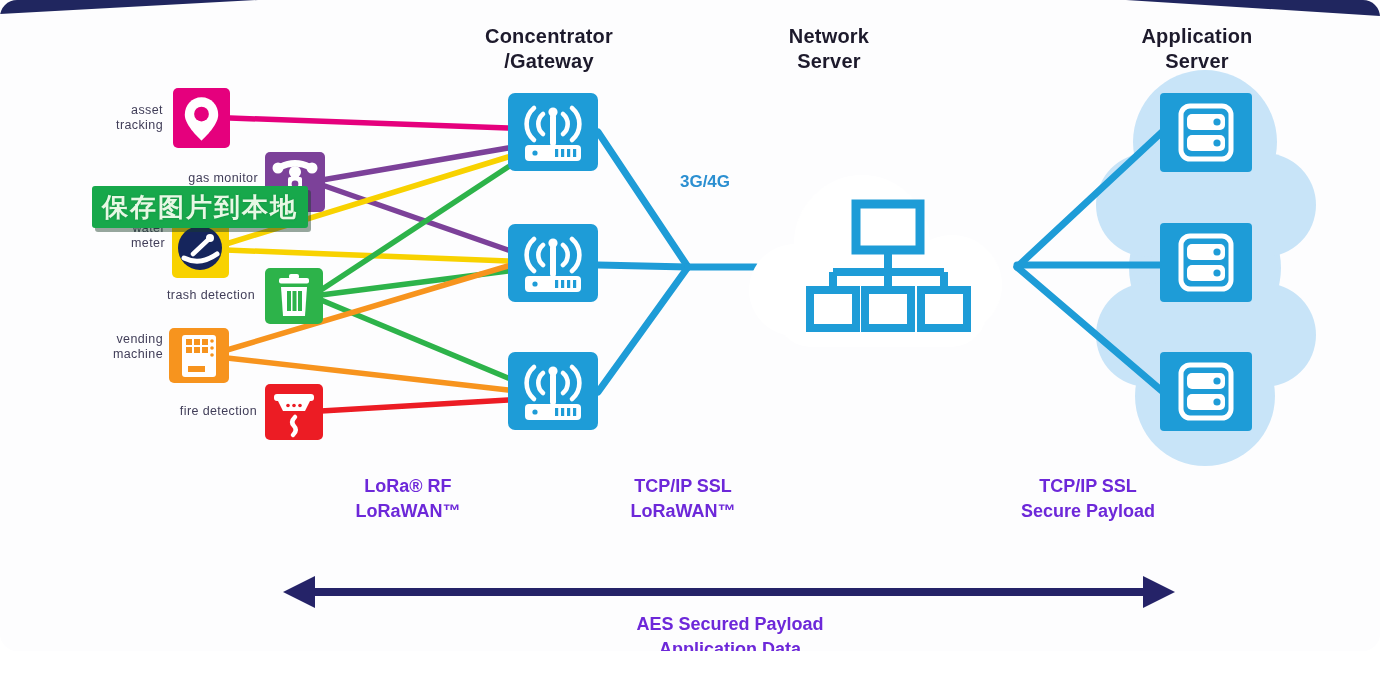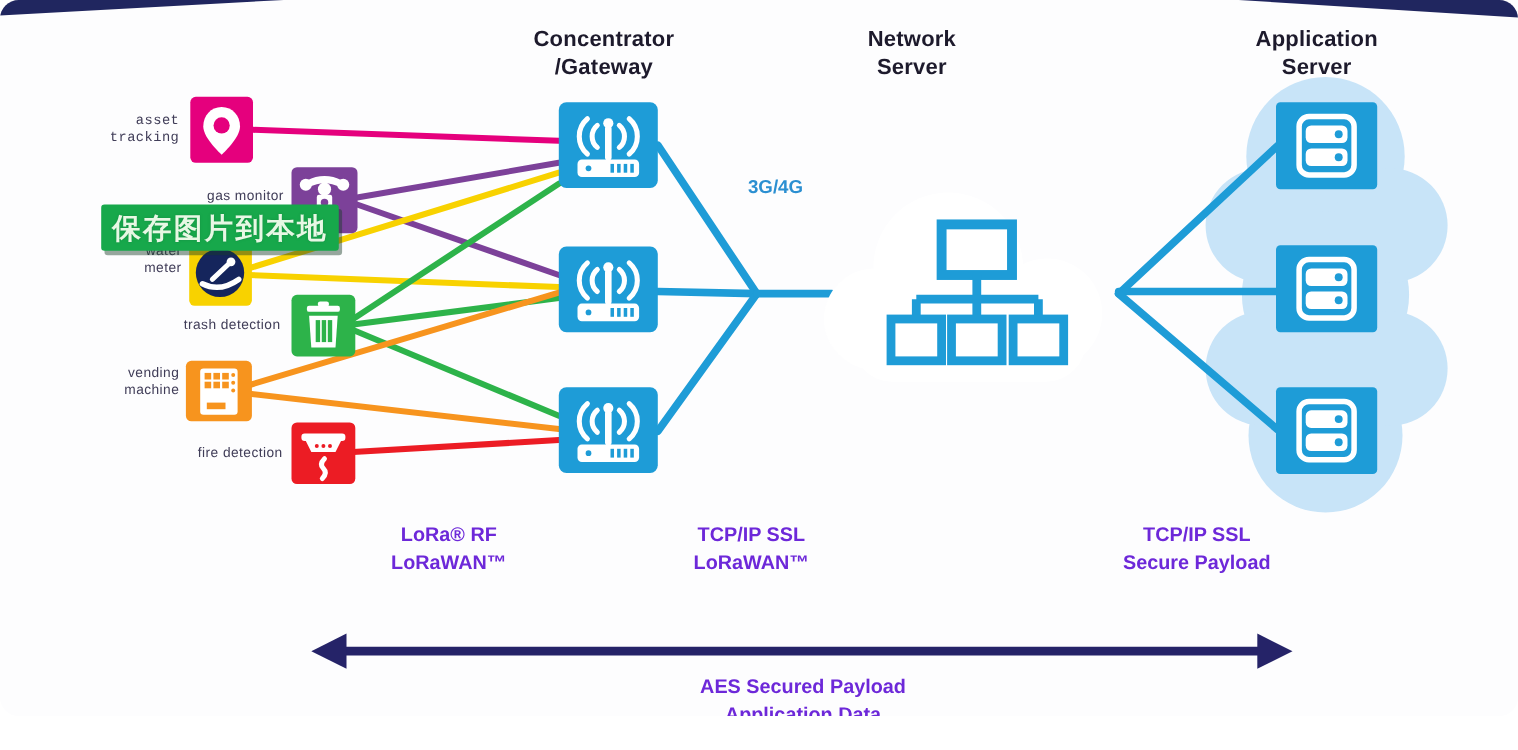--- a/index.html
+++ b/index.html
@@ -137,21 +137,21 @@
     </g>
   </svg>
 
   <div class="abs title" style="left:449px;top:24px;width:200px;">Concentrator
 /Gateway</div>
   <div class="abs title" style="left:729px;top:24px;width:200px;">Network
 Server</div>
   <div class="abs title" style="left:1097px;top:24px;width:200px;">Application
 Server</div>
 
-  <div class="abs dev-label" style="left:75px;top:103px;width:88px;font-family:Liberation Mono, monospace;">asset
+  <div class="abs dev-label" style="left:75px;top:103px;width:88px;">asset
 tracking</div>
   <div class="abs dev-label" style="left:120px;top:171px;width:138px;">gas monitor</div>
   <div class="abs dev-label" style="left:100px;top:221px;width:65px;">water
 meter</div>
   <div class="abs dev-label" style="left:140px;top:288px;width:115px;">trash detection</div>
   <div class="abs dev-label" style="left:88px;top:332px;width:75px;">vending
 machine</div>
   <div class="abs dev-label" style="left:152px;top:404px;width:105px;">fire detection</div>
 
   <div class="icon-box" style="left:173px;top:88px;width:57px;height:60px;background:#e5007d;">
@@ -246,21 +246,21 @@
     <svg width="92" height="79">
         <use href="#icon-server"></use>
       </svg>
   </div>
   <div class="srv-box" style="left:1160px;top:352px;width:92px;height:79px;">
     <svg width="92" height="79">
         <use href="#icon-server"></use>
       </svg>
   </div>
 
-  <div class="abs cell-label" style="left:660px;top:160px;width:90px;text-align:center;">3G/4G</div>
+  <div class="abs cell-label" style="left:660px;top:172px;width:90px;text-align:center;">3G/4G</div>
   <div class="abs proto-label" style="left:308px;top:474px;width:200px;">LoRa® RF
 LoRaWAN™</div>
   <div class="abs proto-label" style="left:583px;top:474px;width:200px;">TCP/IP SSL
 LoRaWAN™</div>
   <div class="abs proto-label" style="left:968px;top:474px;width:240px;">TCP/IP SSL
 Secure Payload</div>
   <div class="abs proto-label" style="left:580px;top:612px;width:300px;">AES Secured Payload
 Application Data</div>
 
   <div class="banner">

